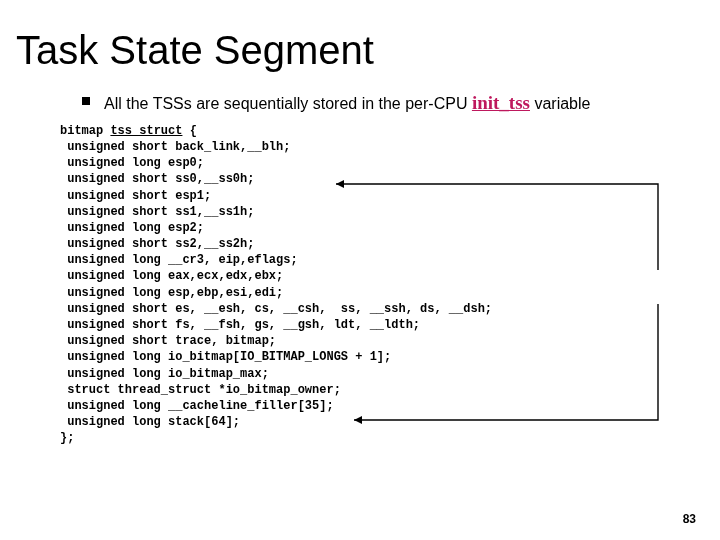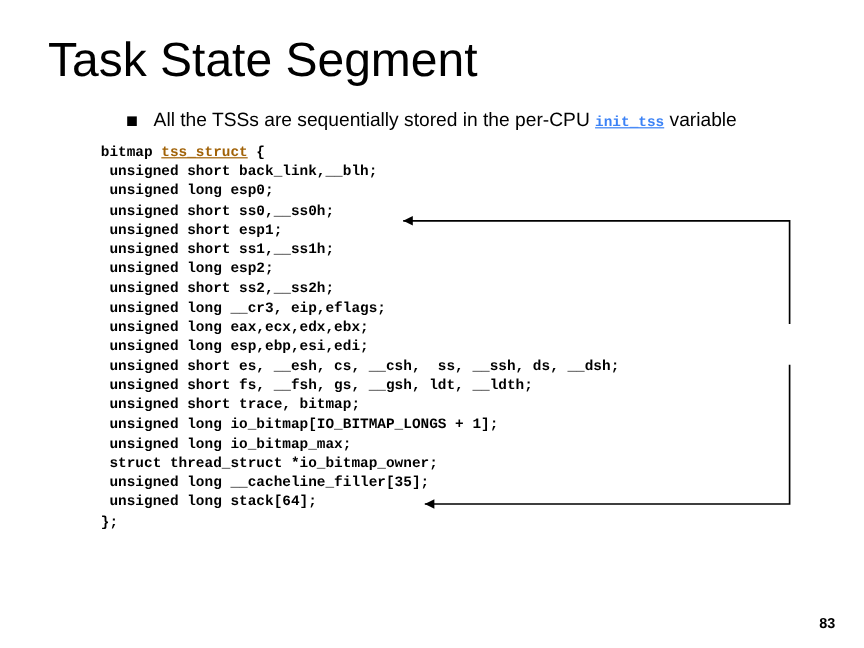--- a/index.html
+++ b/index.html
@@ -10,21 +10,21 @@
     height: 540px;
     font-family: Arial, Helvetica, sans-serif;
     background: #ffffff;
     color: #000;
     overflow: hidden;
   }
   .slide {
     position: relative;
     width: 720px;
     height: 540px;
-    padding: 28px 24px 20px 40px;
+    padding: 28px 24px 20px 16px;
   }
   .title {
     font-size: 40px;
     font-weight: 400;
     margin: 0 0 18px 0;
     letter-spacing: 0px;
   }
   .bullet-row {
     display: flex;
     align-items: flex-start;
@@ -39,37 +39,37 @@
     flex-shrink: 0;
     margin-top: 6px;
     margin-right: 14px;
   }
   .bullet-text {
     font-size: 16px;
     line-height: 1.25;
   }
   .bullet-text b { font-weight: 400; }
   .code-link {
-    font-family: Liberation Mono, monospace;
-    color: #3b82f6;
+    font-family: Liberation Serif, serif;
+    color: #be185d;
     text-decoration: underline;
     font-weight: 700;
-    font-size: 12px;
+    font-size: 19px;
   }
   .code-block {
     font-family: "Courier New", Courier, monospace;
     font-size: 12px;
     line-height: 1.35;
     white-space: pre;
     margin-left: 44px;
     margin-top: 4px;
     font-weight: 700;
   }
   .struct-type {
-    color: #a16207;
+    color: #000000;
     text-decoration: underline;
   }
   .annotation-label {
     position: absolute;
     right: 14px;
     top: 274px;
     font-family: "Times New Roman", Times, serif;
     font-size: 24px;
   }
   .arrow-svg {

